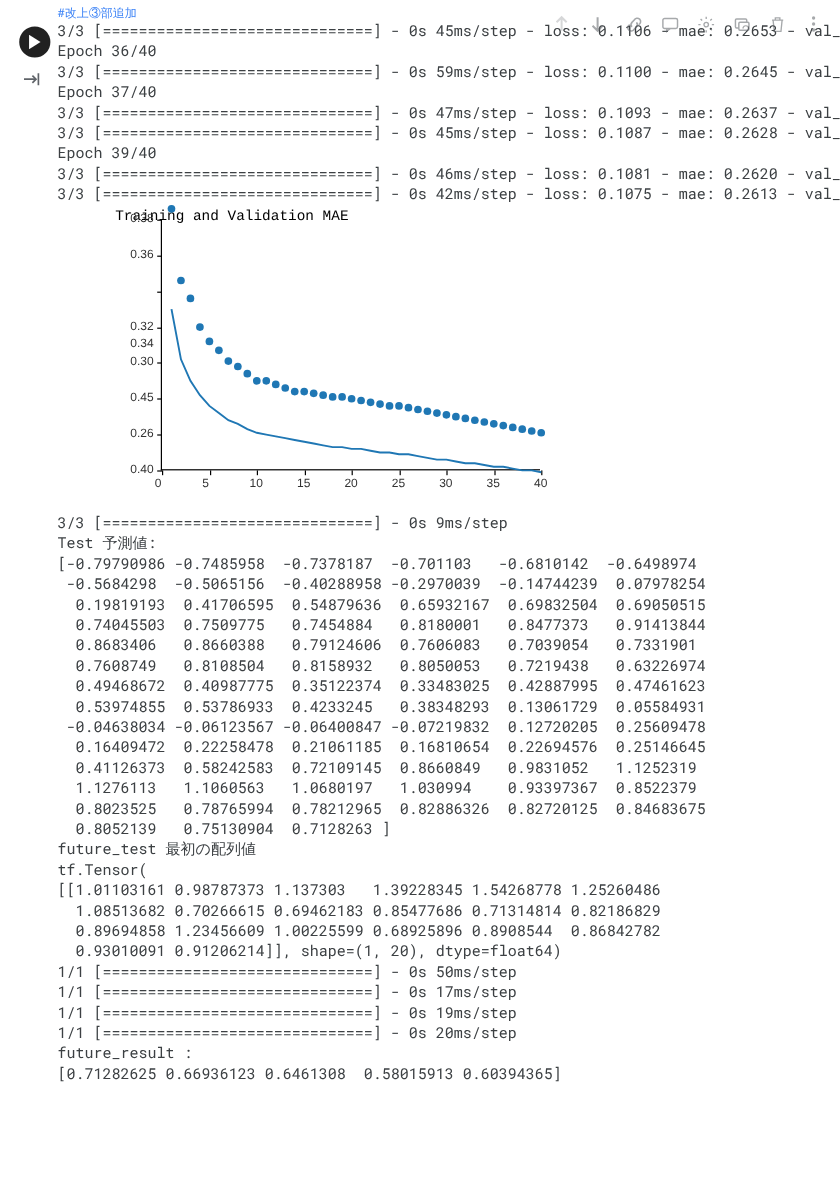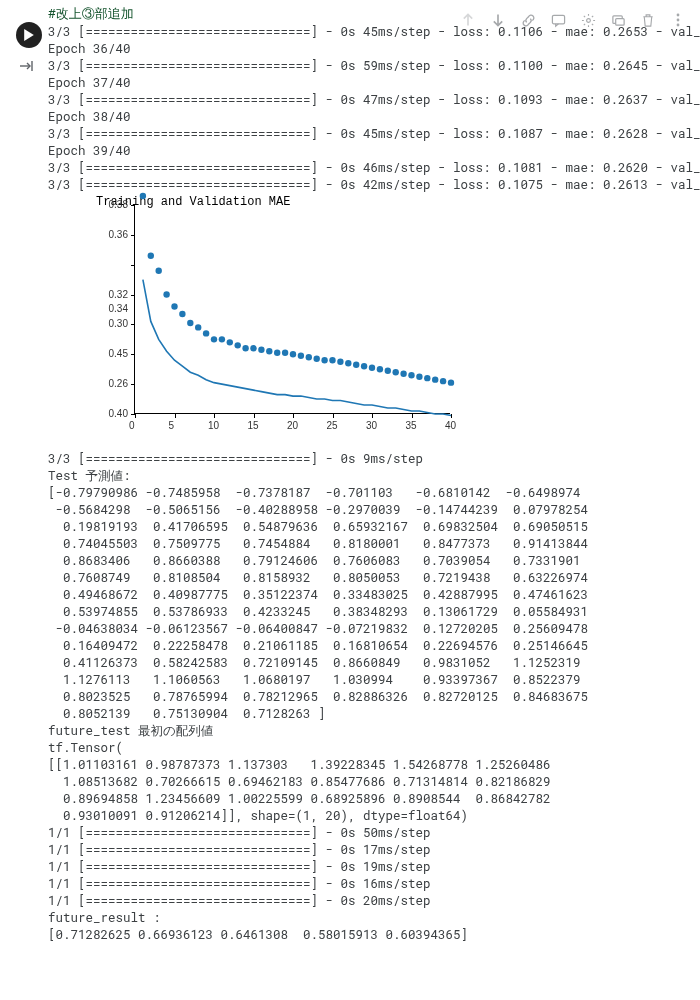--- a/index.html
+++ b/index.html
@@ -1,18 +1,18 @@
 <!DOCTYPE html>
 <html><head>
 <meta charset="utf-8">
 <style>
   html, body { margin:0; padding:0; background:#fff; font-family:"Roboto Mono","Courier New",monospace; font-size:12.5px; color:#000; }
   .page { width:700px; height:1000px; position:relative; overflow:hidden; background:#fff; }
   .content { padding:4px 6px 0 6px; }
-  .comment { color:#14532d; font-family:"Roboto Mono",monospace; font-size:13px; padding-left:42px; }
+  .comment { color:#3b82f6; font-family:"Roboto Mono",monospace; font-size:10px; padding-left:42px; }
   .runbtn { position:absolute; left:16px; top:22px; width:26px; height:26px; border-radius:13px; background:#212121; display:flex; align-items:center; justify-content:center; }
   .runbtn svg { display:block; }
   .arrowbtn { position:absolute; left:18px; top:58px; }
   .toolbar { position:absolute; right:14px; top:12px; display:flex; gap:14px; align-items:center; }
   .tb { width:16px; height:16px; display:flex; align-items:center; justify-content:center; opacity:.55; }
   .tb.dis { opacity:.25; }
   .mono { font-family:"Roboto Mono","Courier New",monospace; white-space:pre; font-size:12.5px; color:#3c4043; letter-spacing:0; }
   .out { padding-left:42px; line-height:17px; }
   .chart { width:360px; height:245px; position:relative; margin:6px 0 6px 90px; }
   .axes { position:absolute; left:38px; top:6px; right:6px; bottom:30px; border-left:1px solid #000; border-bottom:1px solid #000; }
@@ -91,21 +91,20 @@
           </svg>
         </span>
   </div>
 
   <div class="out" id="epochblock">
         <div class="mono">3/3 [==============================] - 0s 45ms/step - loss: 0.1106 - mae: 0.2653 - val_l</div>
         <div class="mono">Epoch 36/40</div>
         <div class="mono">3/3 [==============================] - 0s 59ms/step - loss: 0.1100 - mae: 0.2645 - val_l</div>
         <div class="mono">Epoch 37/40</div>
         <div class="mono">3/3 [==============================] - 0s 47ms/step - loss: 0.1093 - mae: 0.2637 - val_l</div>
-        <div class="mono">Epoch 38/40</div>
         <div class="mono">3/3 [==============================] - 0s 45ms/step - loss: 0.1087 - mae: 0.2628 - val_l</div>
         <div class="mono">Epoch 39/40</div>
         <div class="mono">3/3 [==============================] - 0s 46ms/step - loss: 0.1081 - mae: 0.2620 - val_l</div>
         <div class="mono">3/3 [==============================] - 0s 42ms/step - loss: 0.1075 - mae: 0.2613 - val_l</div>
       </div>
 
   <div class="chart">
     <div class="title">Training and Validation MAE</div>
     <div class="axes" id="axes">
           <div class="gridtext" style="right: 322px; top: 203px;">0.40</div>
@@ -207,20 +206,19 @@
   <div class="out mono">future_test 最初の配列値</div>
   <div class="out mono">tf.Tensor(
 [[1.01103161 0.98787373 1.137303   1.39228345 1.54268778 1.25260486
   1.08513682 0.70266615 0.69462183 0.85477686 0.71314814 0.82186829
   0.89694858 1.23456609 1.00225599 0.68925896 0.8908544  0.86842782
   0.93010091 0.91206214]], shape=(1, 20), dtype=float64)</div>
   <div class="out" id="predblock">
         <div class="mono">1/1 [==============================] - 0s 50ms/step</div>
         <div class="mono">1/1 [==============================] - 0s 17ms/step</div>
         <div class="mono">1/1 [==============================] - 0s 19ms/step</div>
-        <div class="mono">1/1 [==============================] - 0s 16ms/step</div>
         <div class="mono">1/1 [==============================] - 0s 20ms/step</div>
       </div>
   <div class="out mono">future_result :</div>
   <div class="out mono">[0.71282625 0.66936123 0.6461308  0.58015913 0.60394365]</div>
 </div>
 
 </div>
 
 </body></html>

